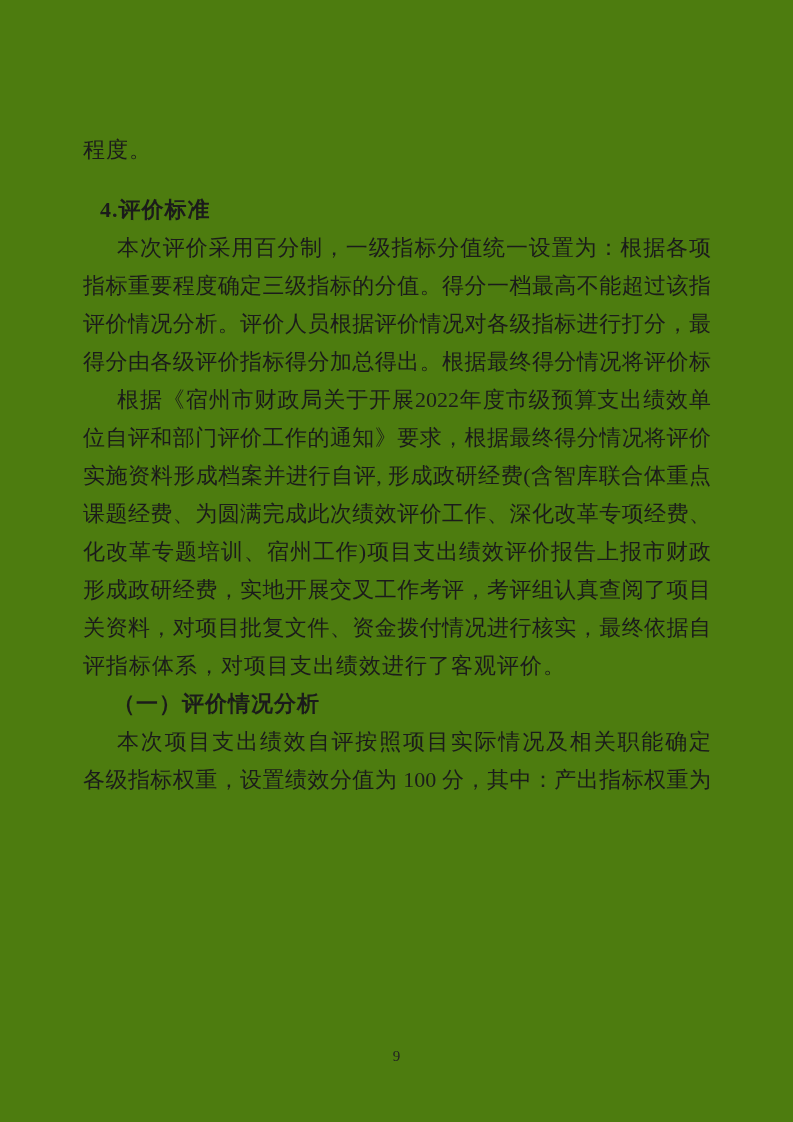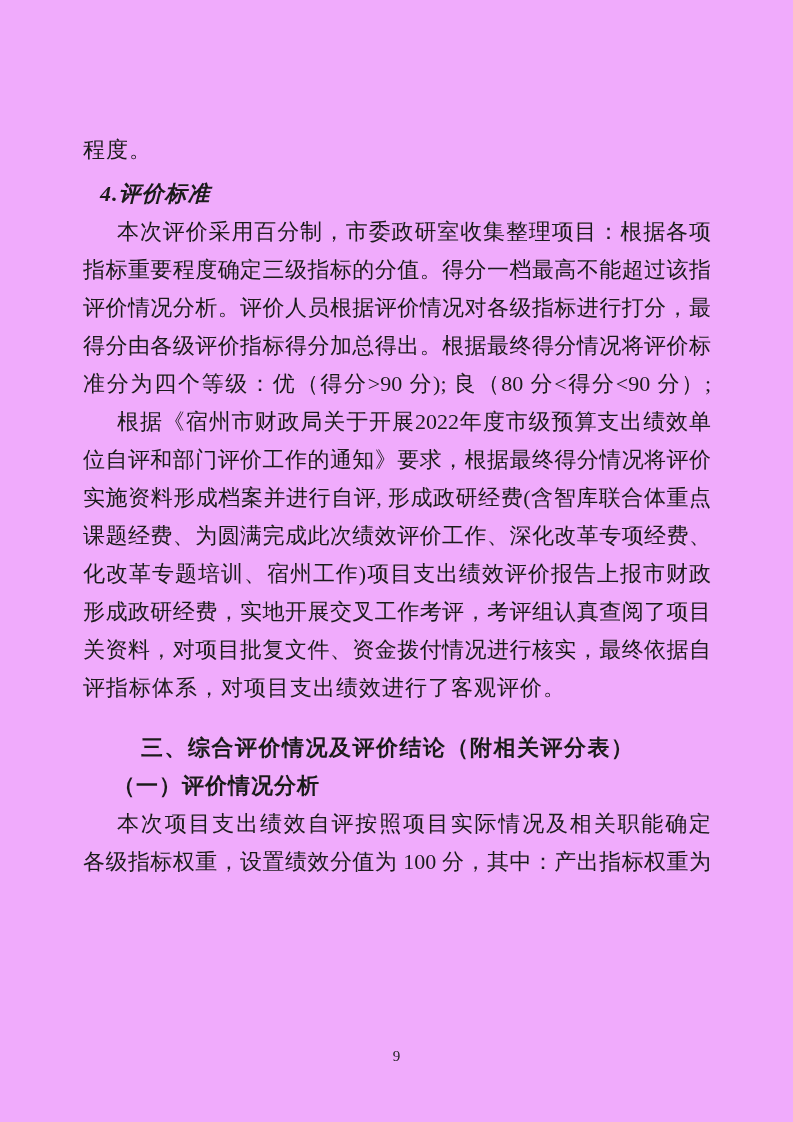--- a/index.html
+++ b/index.html
@@ -4,21 +4,21 @@
 <style>
   html, body {
     margin: 0;
     padding: 0;
     background: #ffffff;
   }
   .page {
     position: relative;
     width: 793px;
     height: 1122px;
-    background: #f0abfc;
+    background: #4d7c0f;
     font-family: "Liberation Serif", "DejaVu Serif", serif;
     color: #1b1b1b;
     overflow: hidden;
   }
   .doc-body {
     position: absolute;
     left: 83px;
     top: 131px;
     width: 628px;
   }
@@ -39,22 +39,21 @@
     letter-spacing: 0;
   }
   
   .p-first { text-indent: 34px; }
   
   .p-end { text-align: left; }
   
   .h-num {
     font-weight: bold;
     padding-left: 17px;
-    margin-top: 6px;
-    font-style: italic;
+    margin-top: 22px;
   }
   
   .h-kai {
     font-weight: 600;
     padding-left: 30px;
   }
   .h-kai.sp-before { margin-top: 14px; }
   
   .h-hei {
     font-family: "Liberation Sans", "DejaVu Sans", sans-serif;
@@ -74,32 +73,30 @@
     color: #222222;
   }
 </style>
 </head>
 <body>
 
 <div class="page">
   <div class="doc-body">
     <div class="line p-end">程度。</div>
     <div class="line h-num">4.评价标准</div>
-    <div class="line just p-first">本次评价采用百分制，市委政研室收集整理项目：根据各项</div>
+    <div class="line just p-first">本次评价采用百分制，一级指标分值统一设置为：根据各项</div>
     <div class="line just">指标重要程度确定三级指标的分值。得分一档最高不能超过该指</div>
     <div class="line just">评价情况分析。评价人员根据评价情况对各级指标进行打分，最终</div>
     <div class="line just">得分由各级评价指标得分加总得出。根据最终得分情况将评价标</div>
-    <div class="line just">准分为四个等级：优（得分&gt;90 分); 良（80 分&lt;得分&lt;90 分）;</div>
     <div class="line just p-first">根据《宿州市财政局关于开展2022年度市级预算支出绩效单</div>
     <div class="line just">位自评和部门评价工作的通知》要求，根据最终得分情况将评价标</div>
     <div class="line just">实施资料形成档案并进行自评, 形成政研经费(含智库联合体重点</div>
     <div class="line just">课题经费、为圆满完成此次绩效评价工作、深化改革专项经费、深</div>
     <div class="line just">化改革专题培训、宿州工作)项目支出绩效评价报告上报市财政局。</div>
     <div class="line just">形成政研经费，实地开展交叉工作考评，考评组认真查阅了项目相</div>
     <div class="line just">关资料，对项目批复文件、资金拨付情况进行核实，最终依据自</div>
     <div class="line p-end">评指标体系，对项目支出绩效进行了客观评价。</div>
-    <div class="line h-hei">三、综合评价情况及评价结论（附相关评分表）</div>
     <div class="line h-kai">（一）评价情况分析</div>
     <div class="line just p-first">本次项目支出绩效自评按照项目实际情况及相关职能确定</div>
     <div class="line just">各级指标权重，设置绩效分值为 100 分，其中：产出指标权重为</div>
   </div>
   <div class="page-number">9</div>
 </div>
 
 </body></html>

